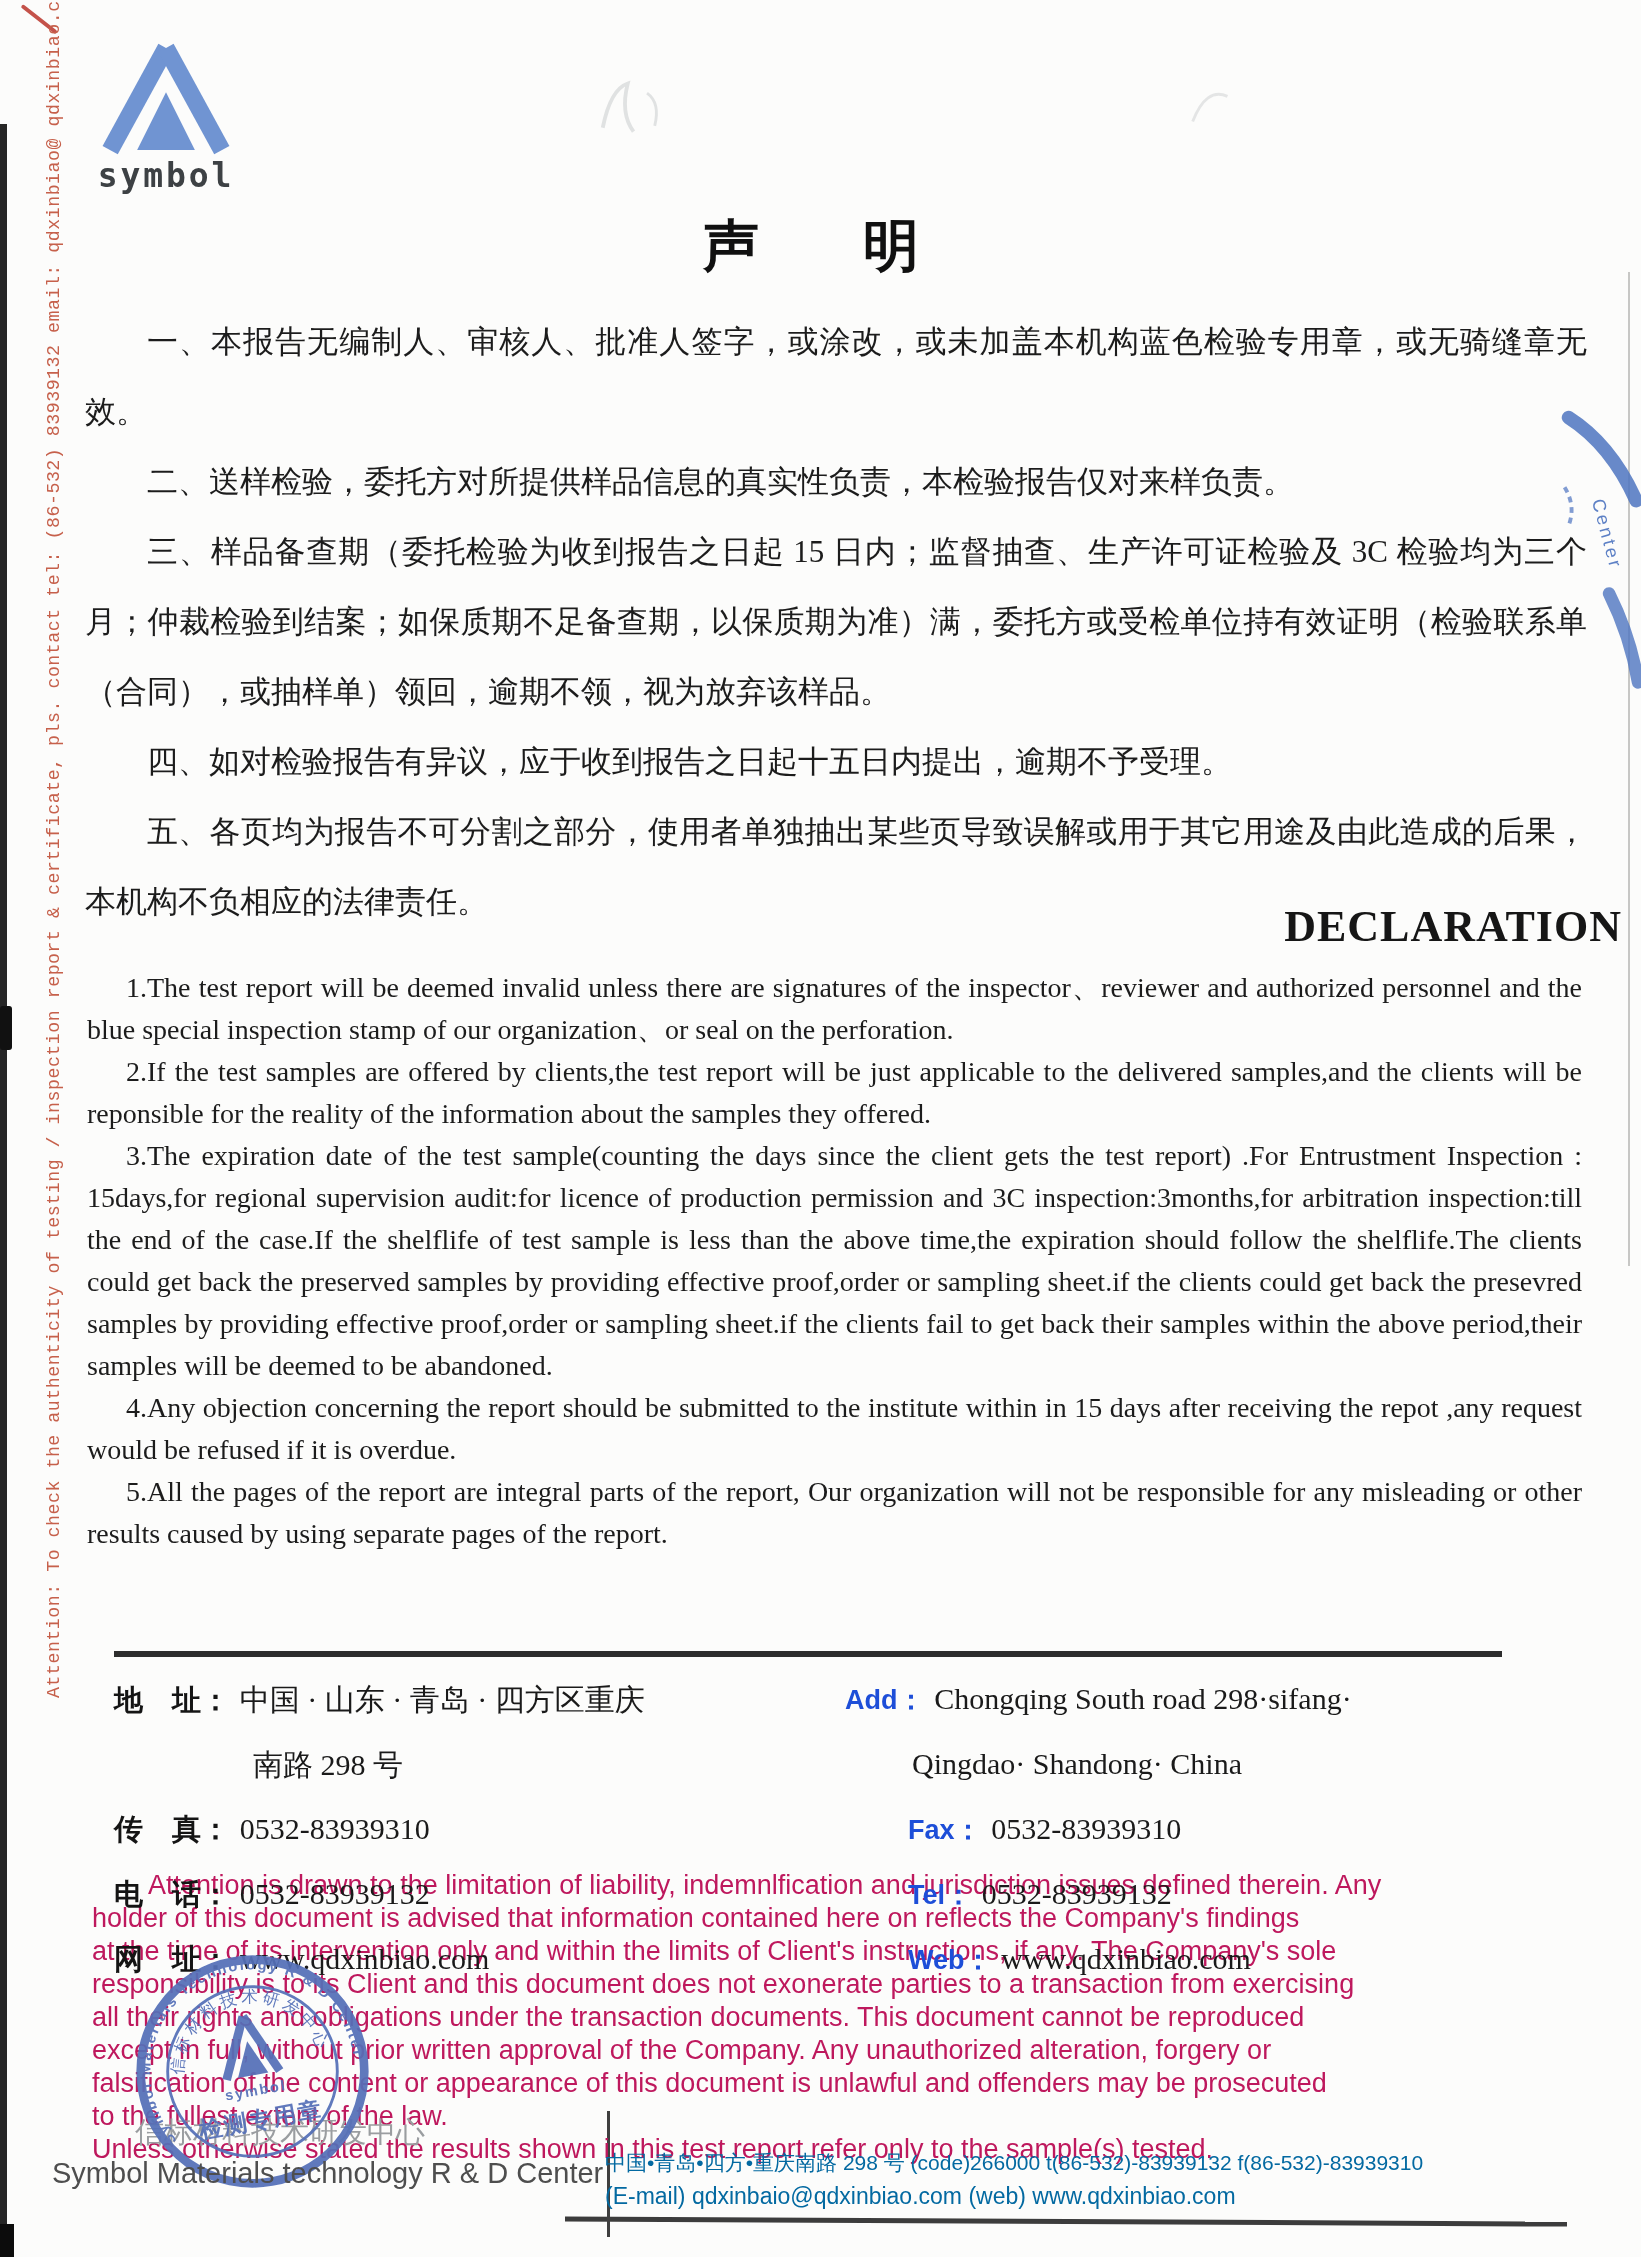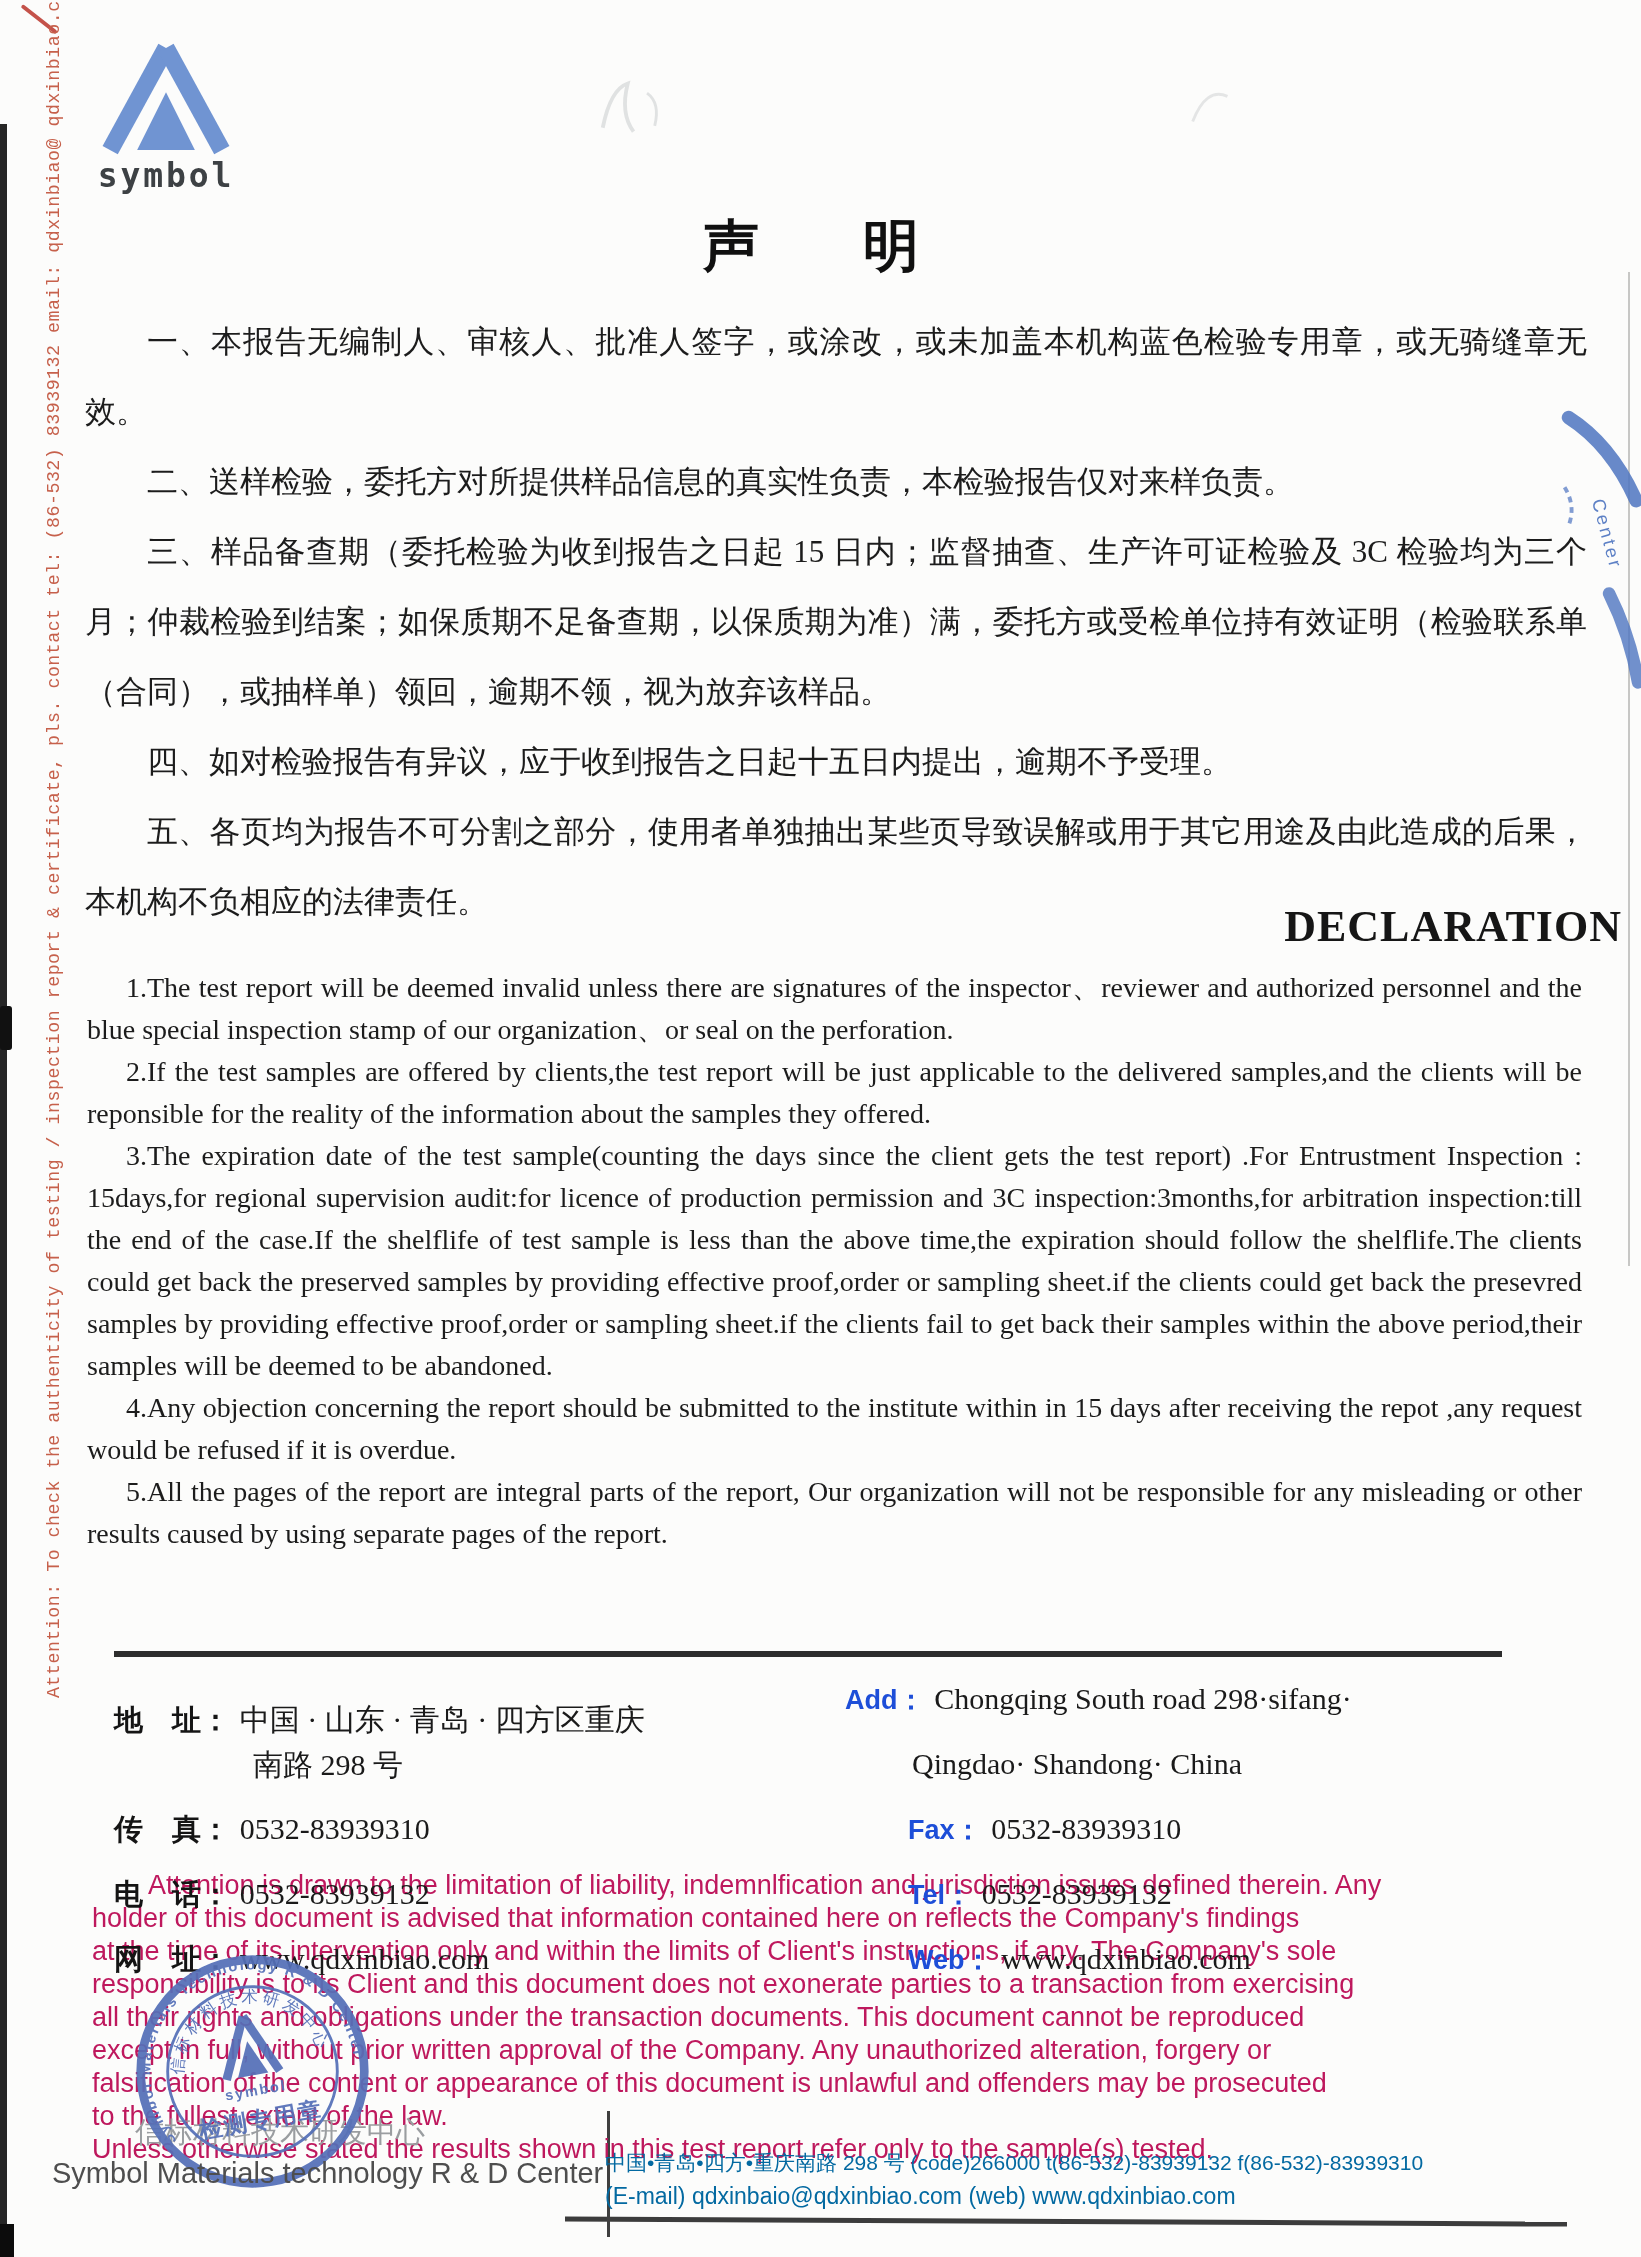--- a/index.html
+++ b/index.html
@@ -128,21 +128,21 @@
   <div>holder of  this document is advised that information  contained here on reflects  the Company's findings</div>
   <div>at the time of its intervention only and within the limits of Client's instructions, if any. The Company's sole</div>
   <div>responsibility is to its Client and this document does not exonerate parties to a transaction from exercising</div>
   <div>all their rights and obligations under the transaction documents.  This  document  cannot be reproduced</div>
   <div>except in full, without  prior written  approval  of  the  Company. Any unauthorized alteration, forgery  or</div>
   <div>falsification of the content or appearance of this document is unlawful and offenders may be prosecuted</div>
   <div>to the fullest extent of the law.</div>
   <div>Unless otherwise stated the results shown in this test report refer only to the sample(s) tested.</div>
 </div>
 
-<div class="abs c-row contact-layer" style="left:114px;top:1680px;margin-top:20px;">
+<div class="abs c-row contact-layer" style="left:114px;top:1680px;">
   <span class="c-label-cn">地　址：</span><span class="c-val">中国 · 山东 · 青岛 · 四方区重庆</span>
 </div>
 <div class="abs c-row contact-layer" style="left:253px;top:1745px;">
   <span class="c-val" style="margin-left:0;">南路 298 号</span>
 </div>
 <div class="abs c-row contact-layer" style="left:114px;top:1810px;">
   <span class="c-label-cn">传　真：</span><span class="c-val">0532-83939310</span>
 </div>
 <div class="abs c-row contact-layer" style="left:114px;top:1875px;">
   <span class="c-label-cn">电　话：</span><span class="c-val">0532-83939132</span>

